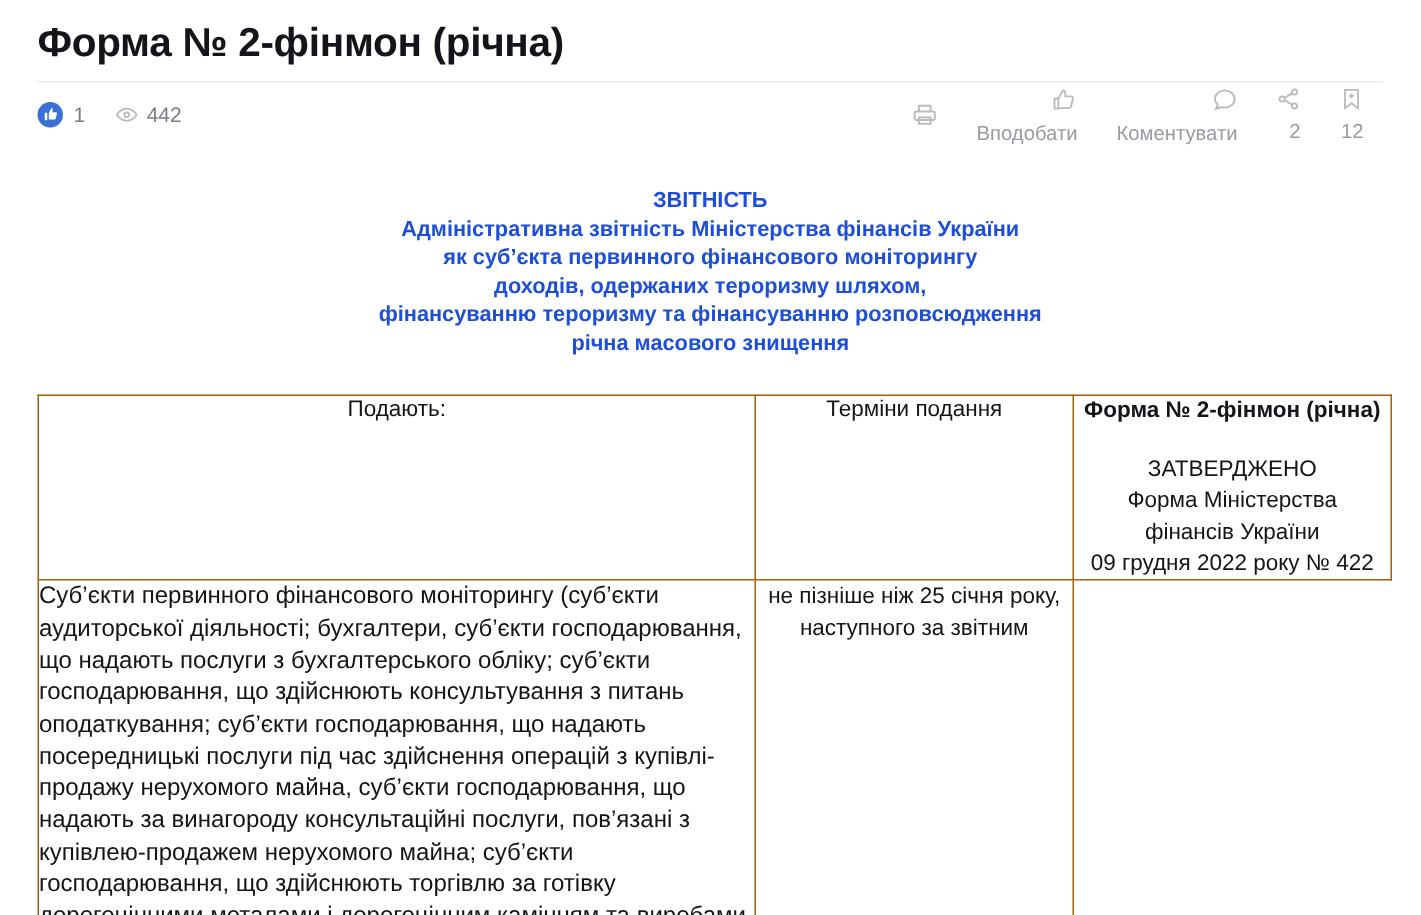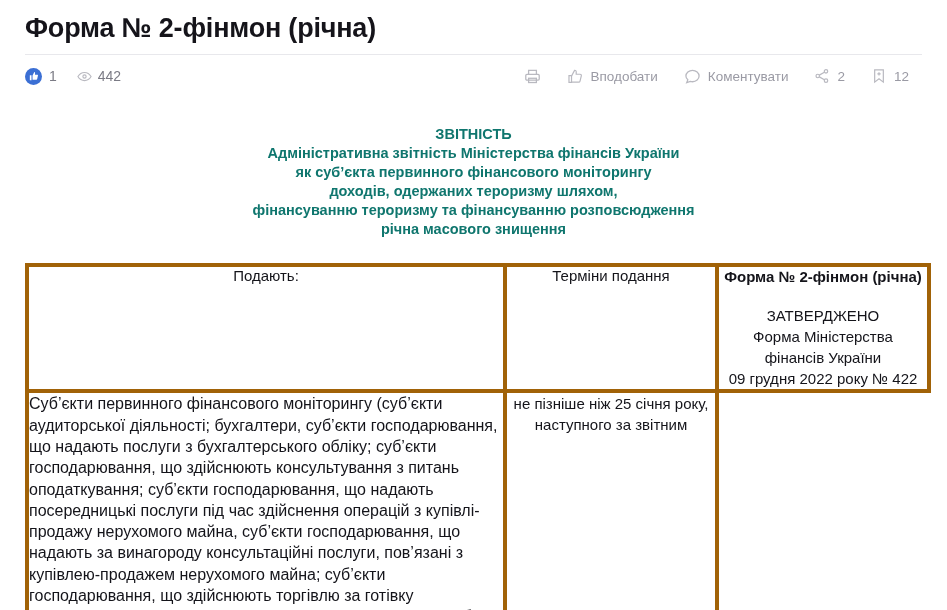--- a/index.html
+++ b/index.html
@@ -72,58 +72,59 @@
   }
   .icon-gray { color: #b9b9c0; display: inline-flex; align-items: center; }
 
   .meta-right {
     display: flex;
     align-items: center;
     gap: 0;
   }
   .tool-btn {
     display: inline-flex;
-    align-items: center;
+    align-items: flex-end;
     gap: 7px;
     padding: 4px 13px;
     font-size: 13.5px;
     color: #9a9aa4;
     cursor: pointer;
     user-select: none;
     white-space: nowrap;
     line-height: 1;
+    flex-direction: column;
   }
   .tool-btn .tool-label { color: #9a9aa4; }
   .tool-btn .tool-num { color: #9a9aa4; font-size: 13.5px; }
 
   
   .doc-heading {
     text-align: center;
     font-weight: bold;
     font-size: 14.5px;
     line-height: 19px;
-    color: #0f766e;
+    color: #1d4ed8;
     margin-top: 28px;
     padding: 0 25px;
   }
   .doc-heading div { white-space: nowrap; }
 
   
   .doc-table-wrap {
     margin-top: 24px;
     padding: 0 20px 0 25px;
   }
   table.doc-table {
     border-collapse: collapse;
     width: 902px;
     table-layout: fixed;
   }
   table.doc-table td,
   table.doc-table th {
-    border: 4px solid #a16207;
+    border: 1px solid #a16207;
     vertical-align: top;
     padding: 0;
   }
   .col-a { width: 478px; }
   .col-b { width: 212px; }
   .col-c { width: 212px; }
 
   th.hdr {
     text-align: center;
     font-weight: normal;

